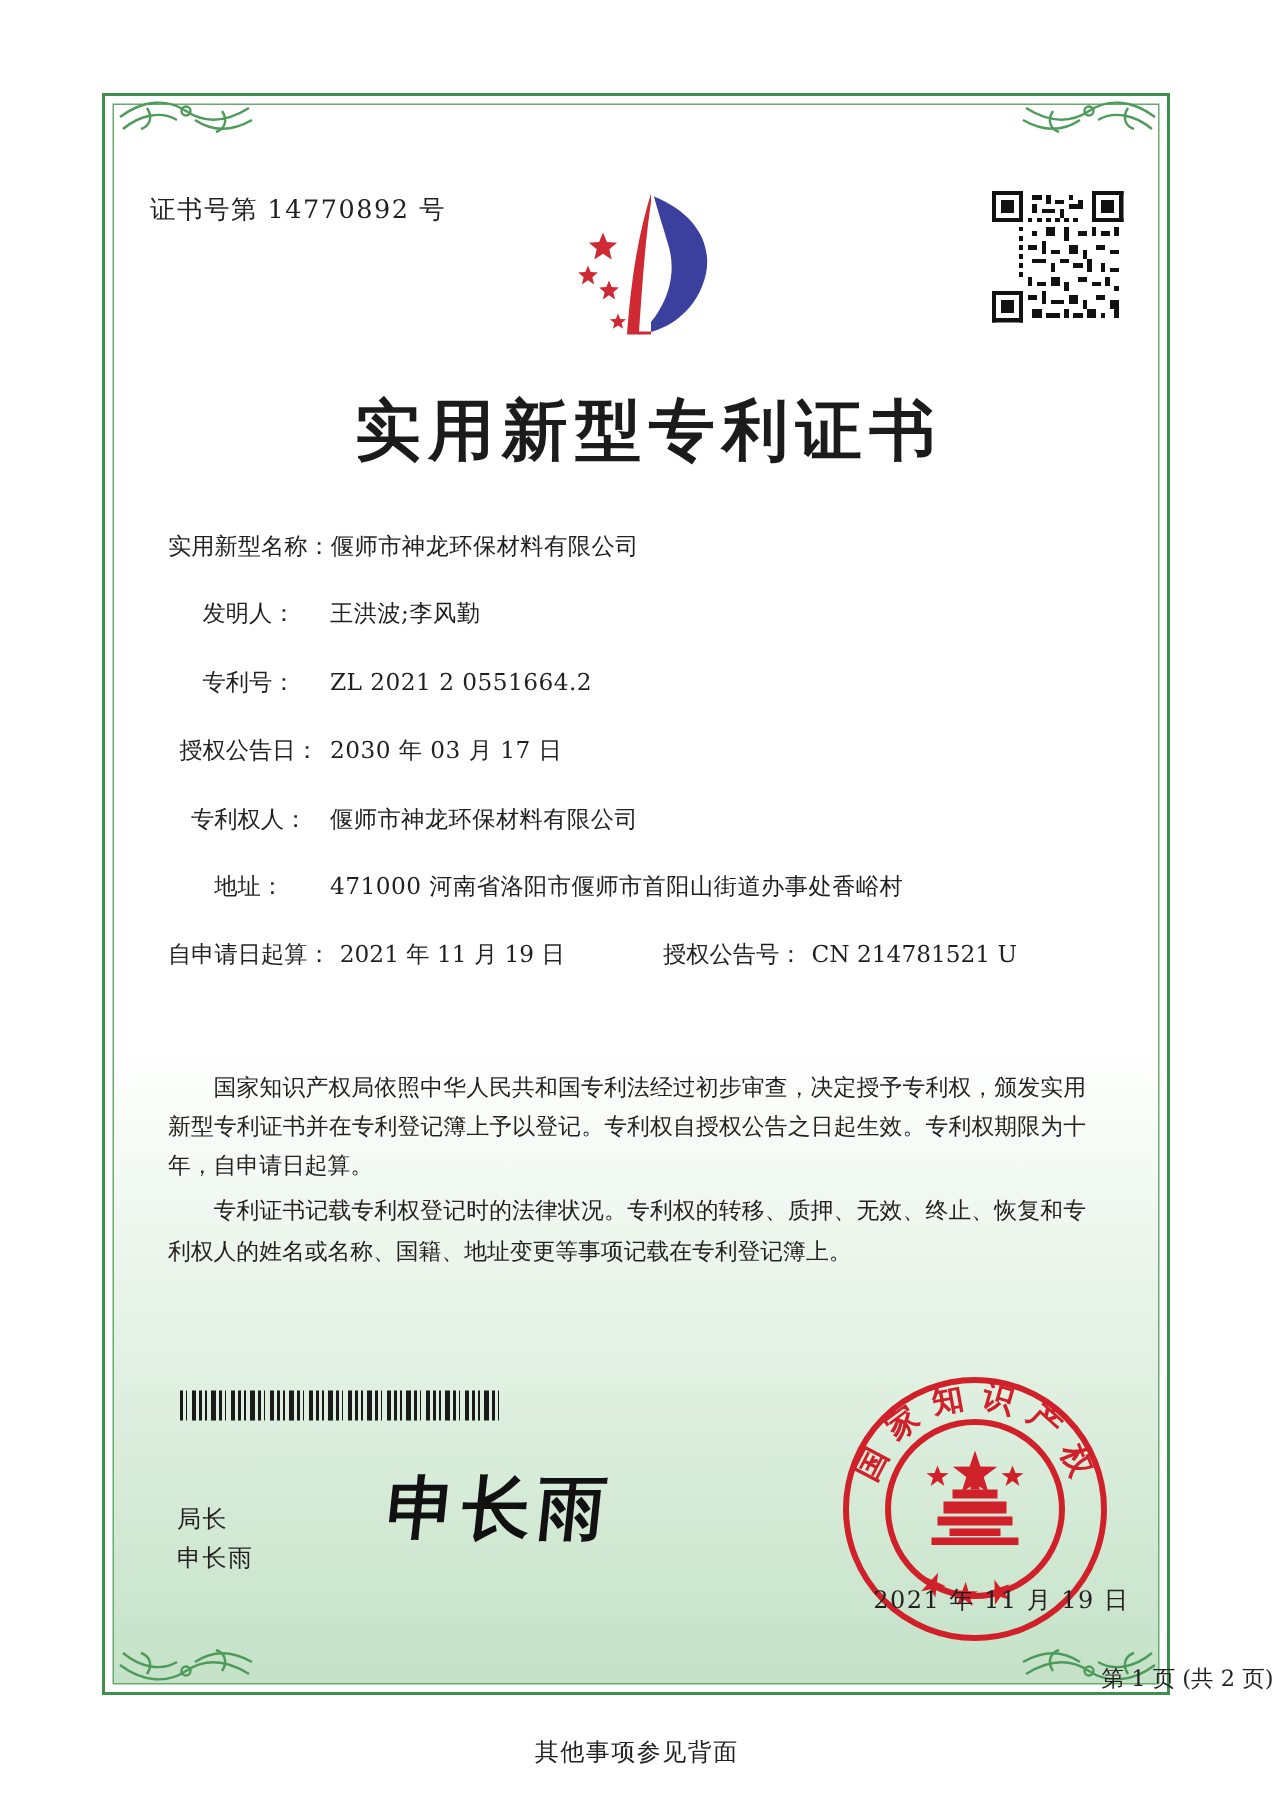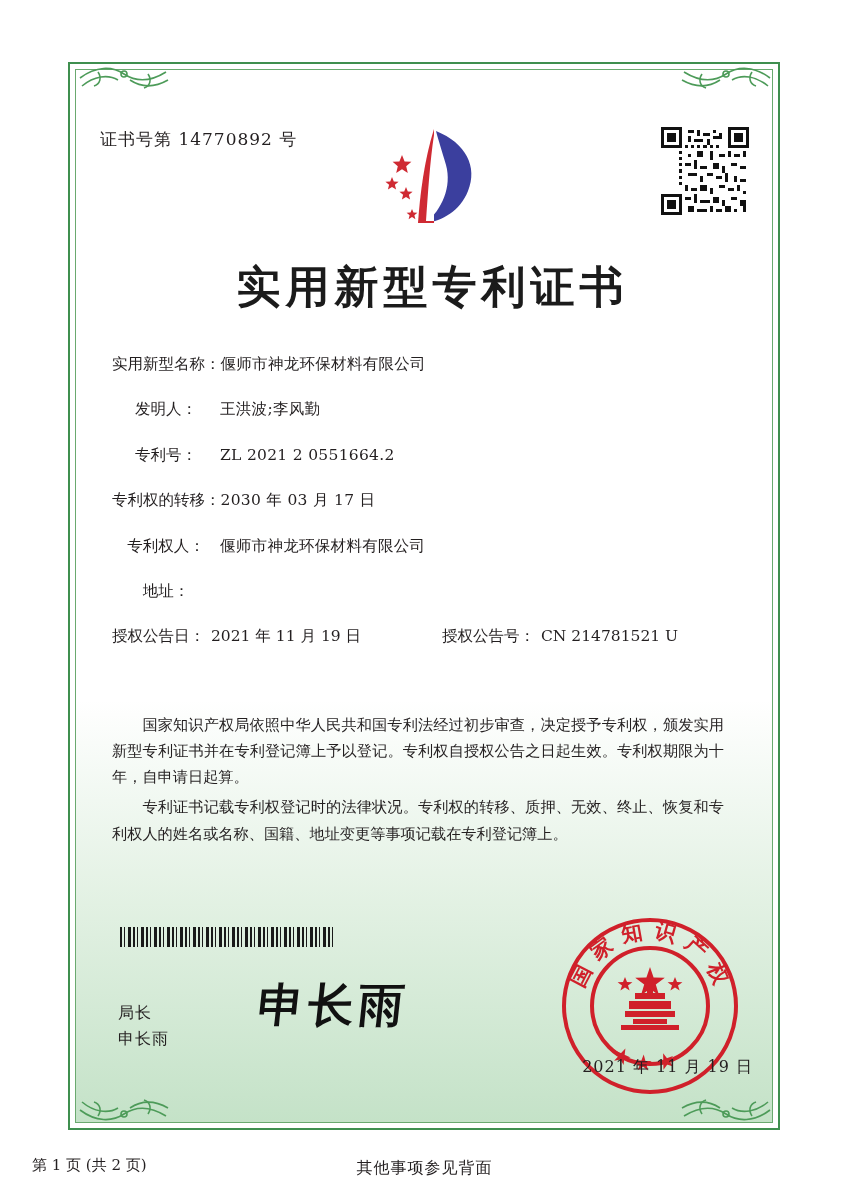--- a/index.html
+++ b/index.html
@@ -201,22 +201,22 @@
     top: 1057px;
     font-size: 16px;
     letter-spacing: 1px;
     font-family: "DejaVu Serif", serif;
   }
 
   
   .page-num {
     position: absolute;
     left: 0; right: 0;
-    top: 1156px;
-    text-align: left;
+    top: 1110px;
+    text-align: right;
     font-size: 15px;
     font-family: "DejaVu Serif", serif;
     padding-left: 32px;
   }
   .foot-note {
     position: absolute;
     left: 0; right: 0;
     top: 1158px;
     text-align: center;
     font-size: 16px;
@@ -420,21 +420,21 @@
         <span>专</span>
           <span>利</span>
           <span>号</span>
           <span>：</span>
       </div>
       <div class="value">ZL 2021 2 0551664.2</div>
     </div>
 
     <div class="row">
       <div class="label">
-        <span>专利权的转移</span>
+        <span>授权公告日</span>
           <span>：</span>
       </div>
       <div class="value">2030 年 03 月 17 日</div>
     </div>
 
     <div class="row">
       <div class="label">
         <span>专</span>
           <span>利</span>
           <span>权</span>
@@ -443,25 +443,26 @@
       </div>
       <div class="value">偃师市神龙环保材料有限公司</div>
     </div>
 
     <div class="row">
       <div class="label">
         <span>地</span>
           <span>址</span>
           <span>：</span>
       </div>
+      <div class="value">471000 河南省洛阳市偃师市首阳山街道办事处香峪村</div>
     </div>
 
     <div class="row dual">
       <div class="dual-left">
-        <span class="lbl-plain">授权公告日：</span>
+        <span class="lbl-plain">自申请日起算：</span>
         <span>2021 年 11 月 19 日</span>
       </div>
       <div class="dual-right">
         <span class="lbl-plain">授权公告号：</span>
         <span>CN 214781521 U</span>
       </div>
     </div>
 
   </div>
 

